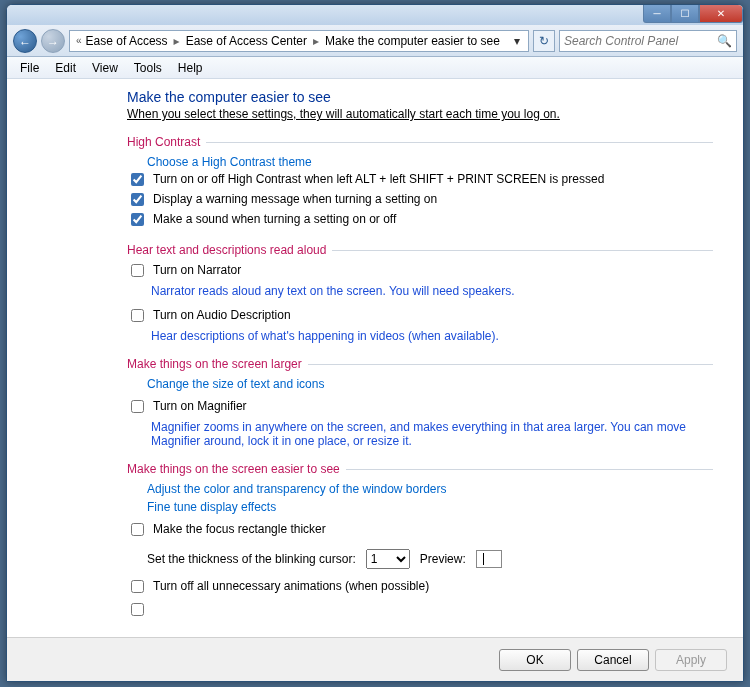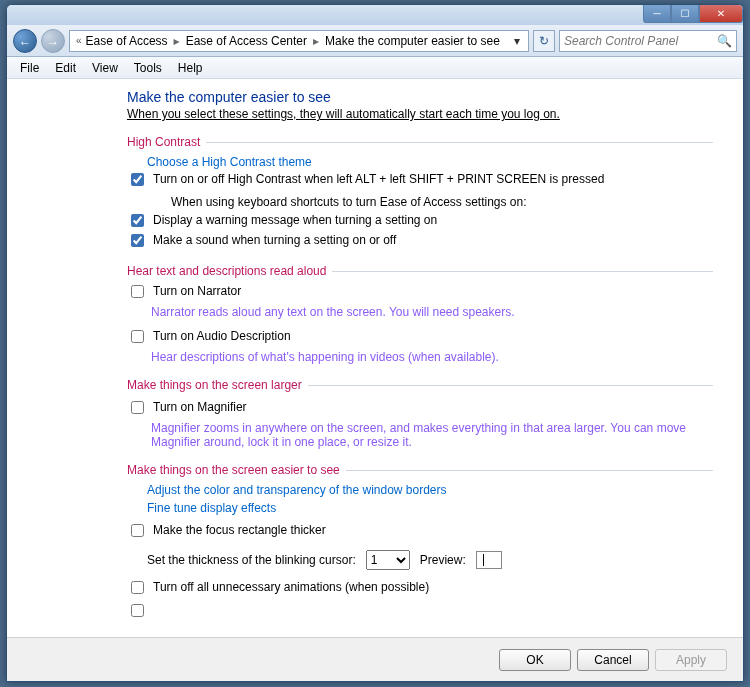--- a/index.html
+++ b/index.html
@@ -114,21 +114,21 @@
   .group { margin-bottom:14px; }
   .group-header {
     display:flex; align-items:center; color:#be185d; margin-bottom:6px;
   }
   .group-header .line { flex:1; height:1px; background:#d0d7e0; margin-left:6px;}
   .indent1 { margin-left:20px; }
   .indent2 { margin-left:44px; }
   .link { color:#0066cc; cursor:pointer; }
   .row { display:flex; align-items:flex-start; gap:6px; margin:3px 0; }
   .row input[type=checkbox]{ margin-top:1px; width:13px; height:13px; accent-color:#3a72b5;}
-  .desc { color:#8b5cf6; margin:4px 0 10px 24px; }
+  .desc { color:#1d4ed8; margin:4px 0 10px 24px; }
   .thickrow { display:flex; align-items:center; gap:10px; margin:10px 0 10px 20px;}
   select.thick { width:44px; height:20px; font-size:12px;}
   .preview-box { width:26px; height:18px; border:1px solid #888; display:inline-flex;align-items:center;justify-content:flex-start;padding-left:6px;}
   .preview-box .cursor { width:1px; height:12px; background:#000;}
   
   .footer {
     height:44px;
     background:#f0f0f0;
     border-top:1px solid #d0d0d0;
     display:flex; align-items:center; justify-content:flex-end;
@@ -199,21 +199,20 @@
       <div class="group">
         <div class="group-header">
           <span>High Contrast</span>
           <div class="line"></div>
         </div>
         <div class="indent1 link">Choose a High Contrast theme</div>
         <div class="row indent1">
           <input type="checkbox" checked="" style="">
           <span>Turn on or off High Contrast when left ALT + left SHIFT + PRINT SCREEN is pressed</span>
         </div>
-        <div class="indent2" style="margin-top:6px;margin-bottom:4px;">When using keyboard shortcuts to turn Ease of Access settings on:</div>
         <div class="row indent2">
           <input type="checkbox" checked="" style="">
           <span>Display a warning message when turning a setting on</span>
         </div>
         <div class="row indent2">
           <input type="checkbox" checked="" style="">
           <span>Make a sound when turning a setting on or off</span>
         </div>
       </div>
 
@@ -232,20 +231,21 @@
           <span>Turn on Audio Description</span>
         </div>
         <div class="desc indent1">Hear descriptions of what's happening in videos (when available).</div>
       </div>
 
       <div class="group">
         <div class="group-header">
           <span>Make things on the screen larger</span>
           <div class="line"></div>
         </div>
+        <div class="indent1 link">Change the size of text and icons</div>
         <div class="row indent1" style="margin-top:8px;">
           <input type="checkbox" style="">
           <span>Turn on Magnifier</span>
         </div>
         <div class="desc indent1">Magnifier zooms in anywhere on the screen, and makes everything in that area larger. You can move Magnifier around, lock it in one place, or resize it.</div>
       </div>
 
       <div class="group">
         <div class="group-header">
           <span>Make things on the screen easier to see</span>

